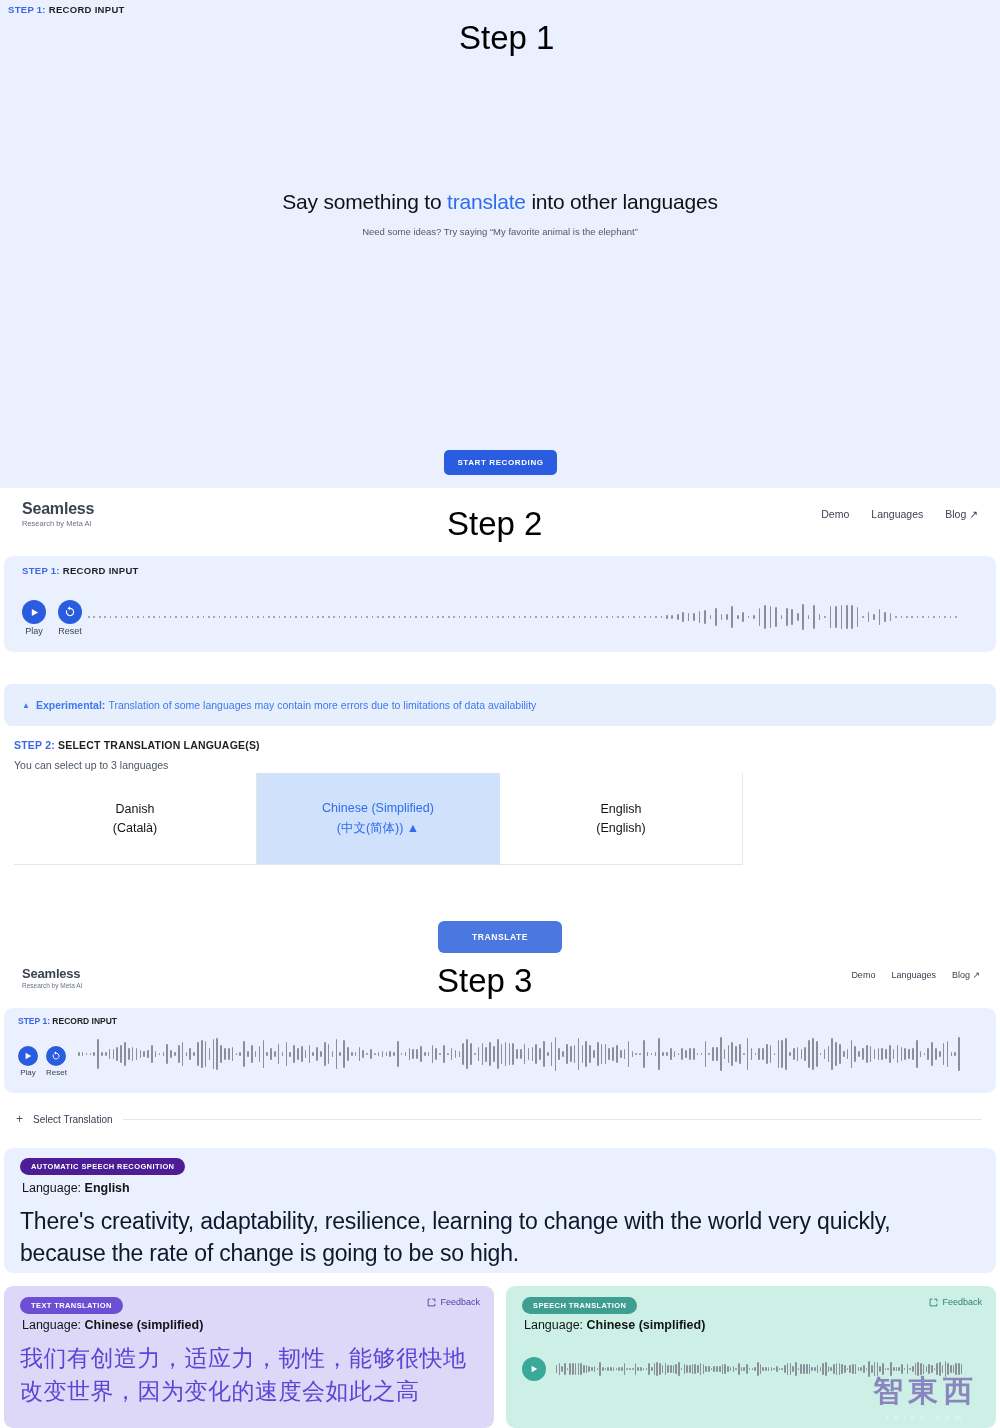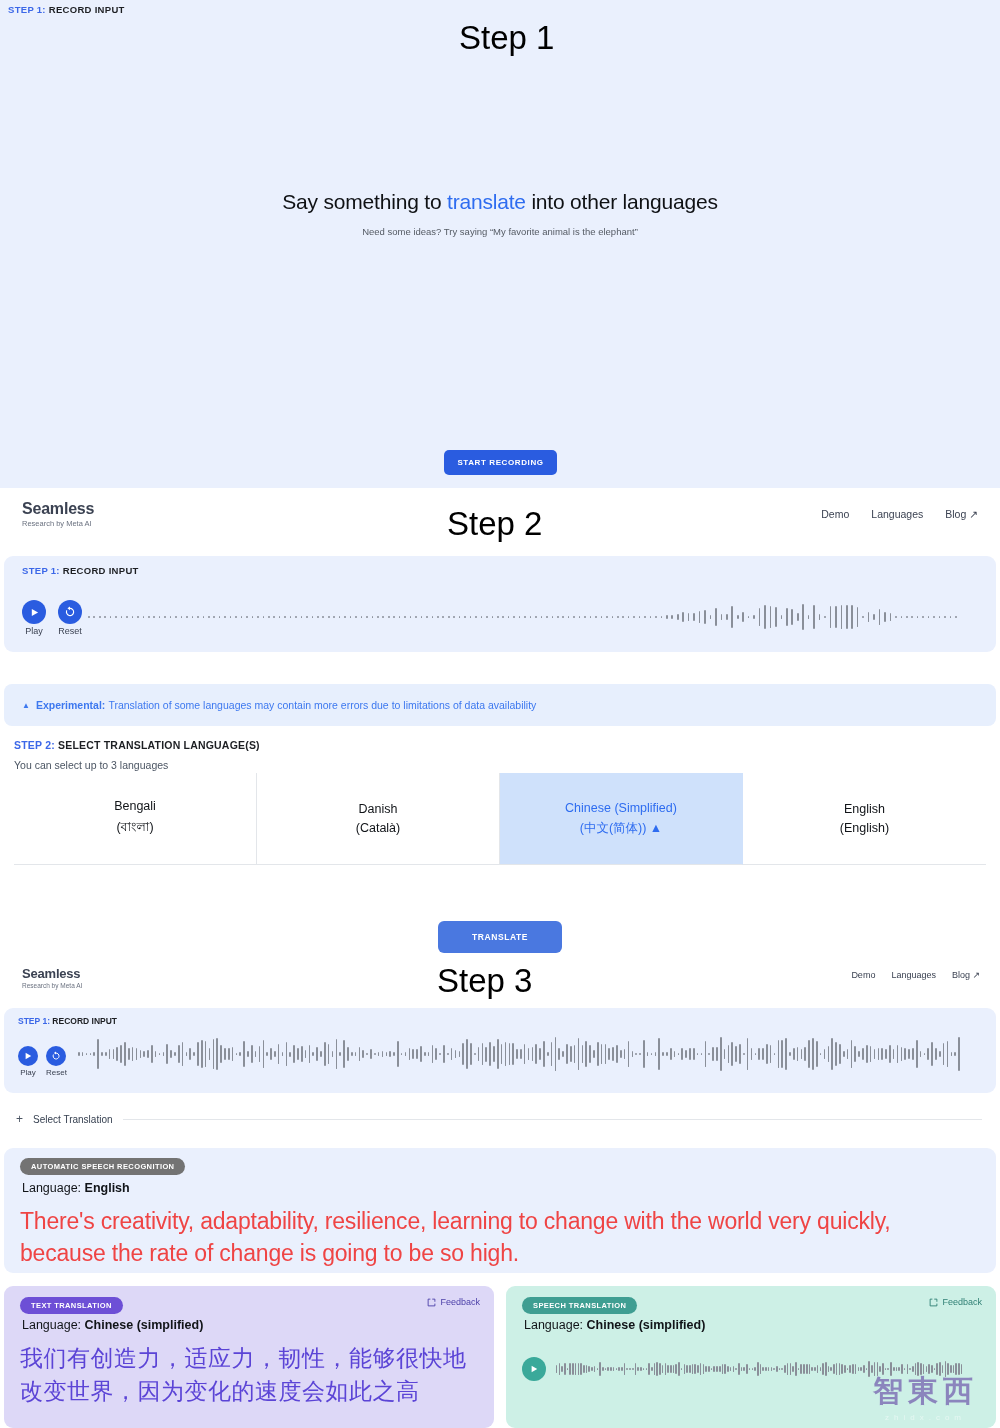--- a/index.html
+++ b/index.html
@@ -179,32 +179,32 @@
   .asr-card {
     position: absolute; top: 1148px; left: 4px;
     width: 992px; height: 125px;
     background: #eaf0fd; border-radius: 9px;
   }
   .badge {
     display: inline-flex; align-items: center; height: 17px; padding: 0 11px;
     border-radius: 9px; font-size: 7.5px; font-weight: bold; letter-spacing: .4px;
     color: #fff;
   }
-  .badge.blue { background: #737373; }
+  .badge.blue { background: #4c1d95; }
   .badge.purple { background: #6d4fd6; }
   .badge.teal { background: #3f9e92; }
   .asr-badge-pos { position: absolute; top: 1155px; left: 20px; }
   .lang-line {
     font-size: 12.5px; color: #111418;
   }
   .lang-line b { font-weight: bold; }
   .asr-lang { position: absolute; top: 1181px; left: 22px; }
   .asr-text {
     position: absolute; top: 1205px; left: 20px; width: 955px;
-    font-size: 23px; line-height: 32px; color: #ef4444; letter-spacing: -.2px;
+    font-size: 23px; line-height: 32px; color: #0f172a; letter-spacing: -.2px;
   }
 
   .result-card {
     position: absolute; top: 1286px; height: 142px; border-radius: 9px;
   }
   .card-purple { left: 4px; width: 490px; background: #ddd8f7; }
   .card-teal { left: 506px; width: 490px; background: #cdf0e6; }
   .card-badge { position: absolute; top: 8px; left: 16px; }
   .feedback {
     position: absolute; top: 11px; right: 14px;
@@ -456,24 +456,20 @@
     <b>Experimental:</b>
     <span> Translation of some languages may contain more errors due to limitations of data availability</span>
   </div>
 
   <div class="step2-title">
     <span class="blue">STEP 2:</span><span> SELECT TRANSLATION LANGUAGE(S)</span>
   </div>
   <div class="step2-sub">You can select up to 3 languages</div>
 
   <div class="lang-grid" id="lang-grid">
-      <div class="lang-cell">
-        <div class="lang-en">Bengali</div>
-        <div class="lang-native">(বাংলা)</div>
-      </div>
       <div class="lang-cell">
         <div class="lang-en">Danish</div>
         <div class="lang-native">(Català)</div>
       </div>
       <div class="lang-cell selected">
         <div class="lang-en">Chinese (Simplified)</div>
         <div class="lang-native">(中文(简体)) ▲</div>
       </div>
       <div class="lang-cell">
         <div class="lang-en">English</div>

